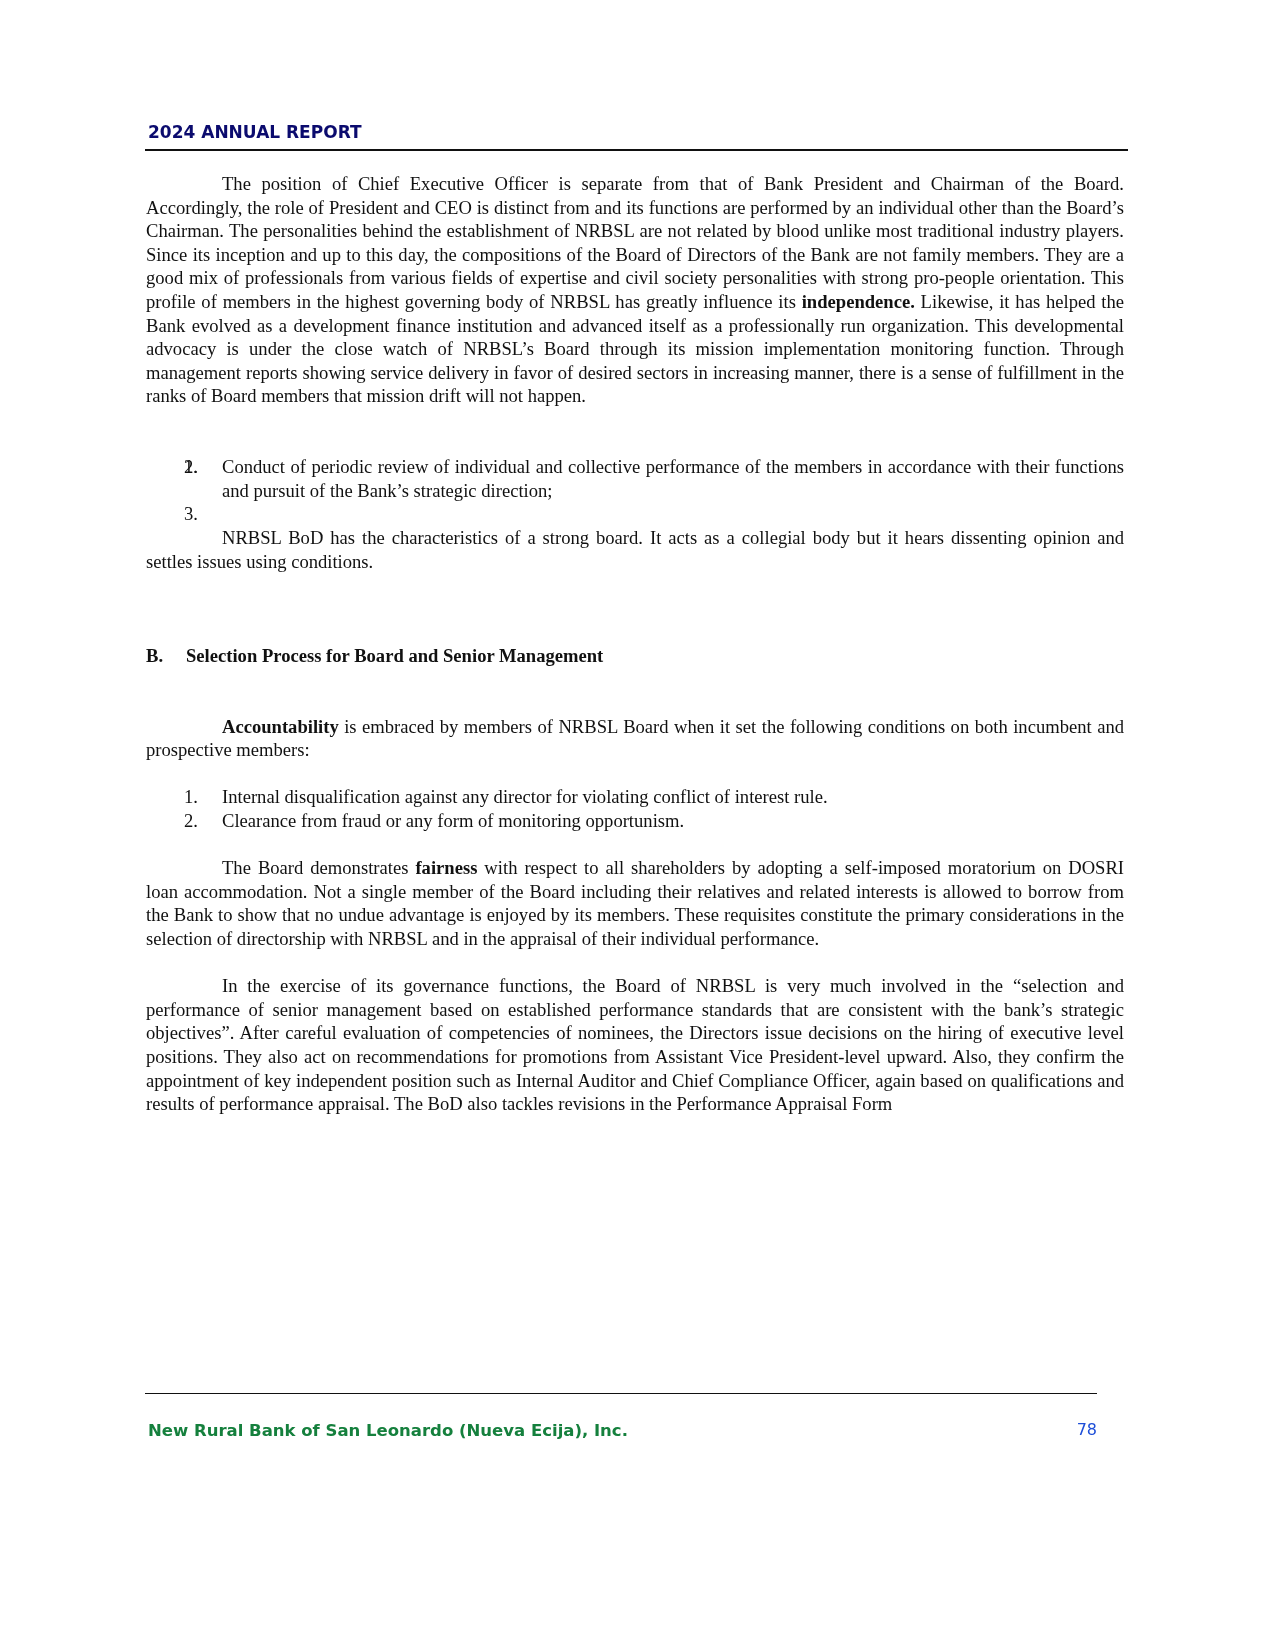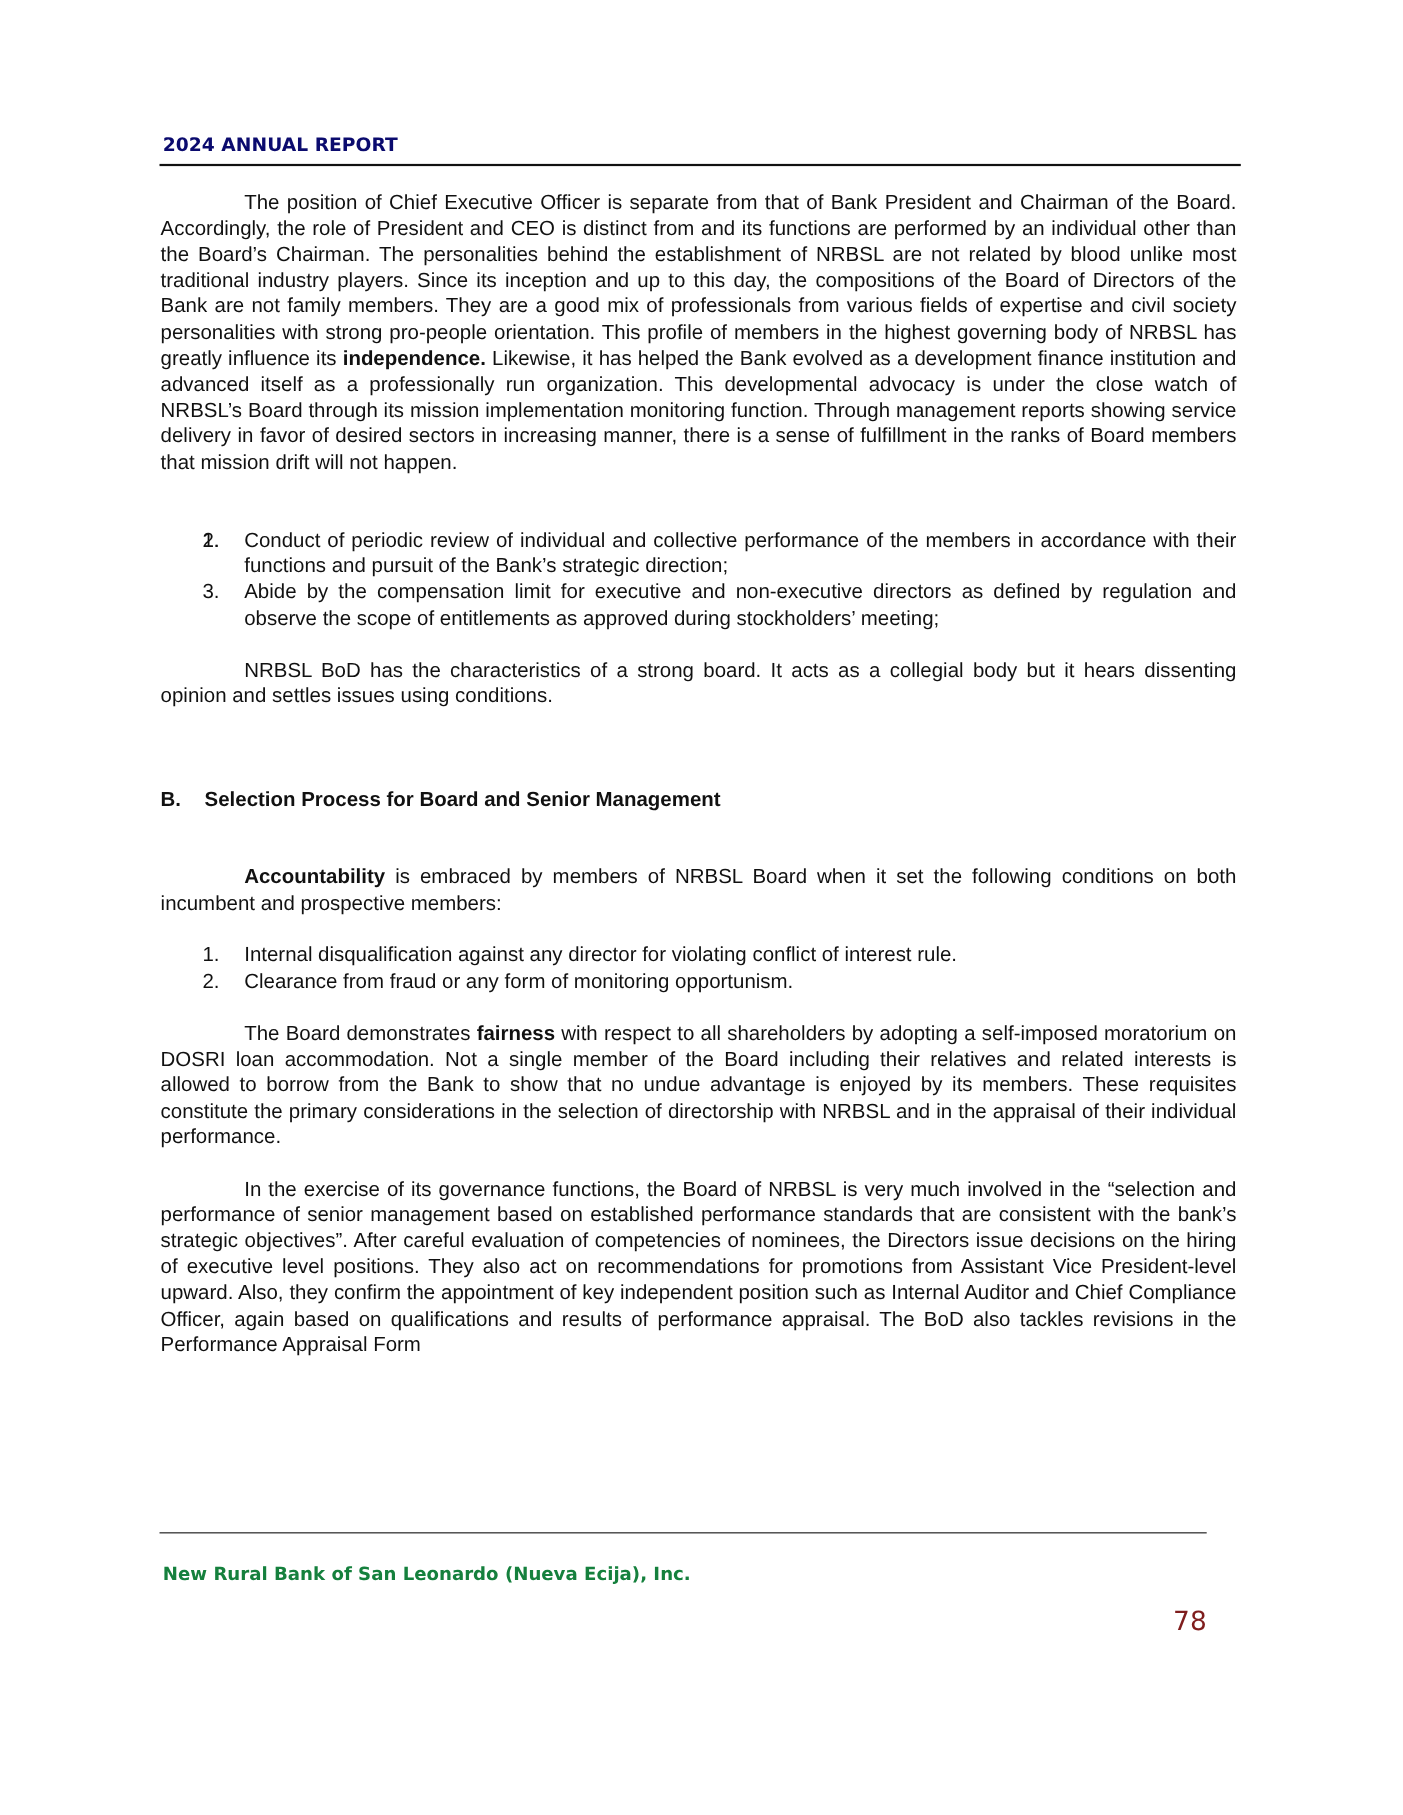--- a/index.html
+++ b/index.html
@@ -1,34 +1,34 @@
 <!DOCTYPE html>
 <html><head>
 <meta charset="utf-8">
 <style>
   html, body { margin:0; padding:0; background:#ffffff; }
   body { width:1275px; height:1650px; position:relative; overflow:hidden; }
   .page { position:absolute; left:0; top:0; width:1275px; height:1361px; background:#fff; }
   .hdr-title { position:absolute; left:148px; top:122px; font-family:"DejaVu Sans", sans-serif; font-weight:bold; font-size:17px; color:#0b0b6e; letter-spacing:0; }
   .hdr-rule { position:absolute; left:145px; top:149px; width:983px; height:0; border-top:2px solid #111; }
-  .body { position:absolute; left:146px; top:172px; width:978px; font-family:Liberation Sans, sans-serif; font-size:18.6px; line-height:23.6px; color:#111; }
+  .body { position:absolute; left:146px; top:172px; width:978px; font-family:Liberation Serif, serif; font-size:18.6px; line-height:23.6px; color:#111; }
   .body p { margin:0; text-align:justify; }
   .indent { text-indent:76px; }
   .gap1 { height:23.6px; }
   .gap-heading-top { height:71px; }
   .gap-heading-bot { height:47px; }
   ol.list { margin:0; padding:0; list-style:none; }
   ol.list li { position:relative; padding-left:76px; text-align:justify; }
   ol.list li .num { position:absolute; left:38px; top:0; }
   .heading { text-align:center; font-weight:bold; padding-left:0; }
   .heading .hnum { display:inline-block; width:40px; text-align:left; }
   b { font-weight:bold; }
   .ftr-rule { position:absolute; left:145px; top:1393px; width:952px; height:0; border-top:1.5px solid #111; }
   .ftr-text { position:absolute; left:148px; top:1421px; font-family:"DejaVu Sans", sans-serif; font-weight:bold; font-size:16.5px; color:#15803d; }
-  .ftr-page { position:absolute; right:178px; top:1460px; font-family:"DejaVu Sans", sans-serif; font-size:24px; color:#7f1d1d; }
+  .ftr-page { position:absolute; right:178px; top:1420px; font-family:"DejaVu Sans", sans-serif; font-size:16px; color:#1d4ed8; }
 </style>
 </head>
 <body>
 
 <div class="page">
 
   <div class="hdr-title">2024 ANNUAL REPORT</div>
   <div class="hdr-rule"></div>
 
   <div class="body">
@@ -36,21 +36,21 @@
     <p class="indent"><span>The position of Chief Executive Officer is separate from that of Bank President and Chairman of the Board. Accordingly, the role of President and CEO is distinct from and its functions are performed by an individual other than the Board’s Chairman. The personalities behind the establishment of NRBSL are not related by blood unlike most traditional industry players. Since its inception and up to this day, the compositions of the Board of Directors of the Bank are not family members. They are a good mix of professionals from various fields of expertise and civil society personalities with strong pro-people orientation. This profile of members in the highest governing body of NRBSL has greatly influence its </span><b>independence.</b><span>  Likewise, it has helped the Bank evolved as a development finance institution and advanced itself as a professionally run organization. This developmental advocacy is under the close watch of NRBSL’s Board through its mission implementation monitoring function. Through management reports showing service delivery in favor of desired sectors in increasing manner, there is a sense of fulfillment in the ranks of Board members that mission drift will not happen.</span></p>
 
     <div class="gap1"></div>
 
 
     <div class="gap1"></div>
 
     <ol class="list">
       <li><span class="num">1.</span></li>
       <li><span class="num">2.</span><span>Conduct of periodic review of individual and collective performance of the members in accordance with their functions and pursuit of the Bank’s strategic direction;</span></li>
-      <li><span class="num">3.</span><span>Abide by the compensation limit for executive and non-executive directors as defined by regulation and observe the scope of entitlements as approved during stockholders’ meeting;</span></li>
+      <li><span class="num">3.</span></li>
     </ol>
 
     <div class="gap1"></div>
 
     <p class="indent">NRBSL BoD has the characteristics of a strong board. It acts as a collegial body but it hears dissenting opinion and settles issues using conditions.</p>
 
     <div class="gap-heading-top"></div>
 
     <p class="heading"><span class="hnum">B.</span><span>Selection Process for Board and Senior Management</span></p>
 

